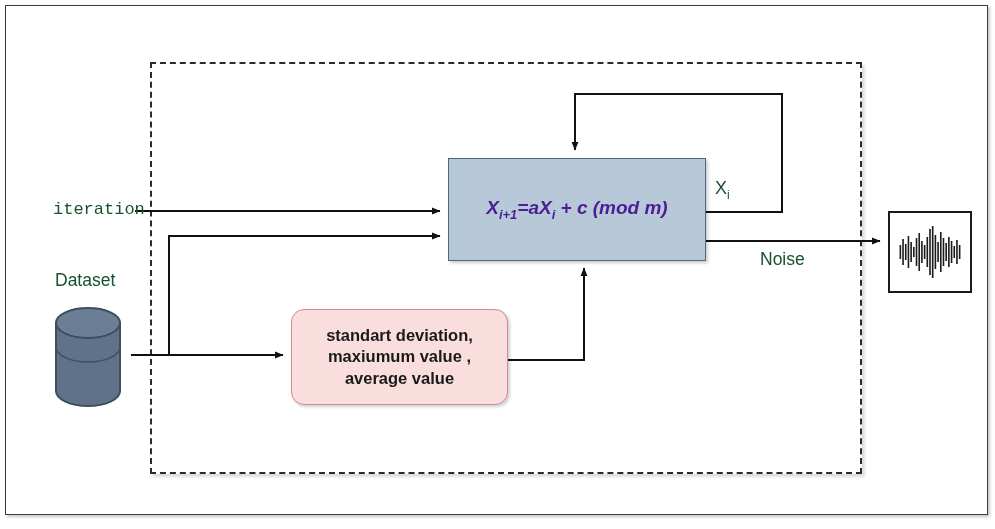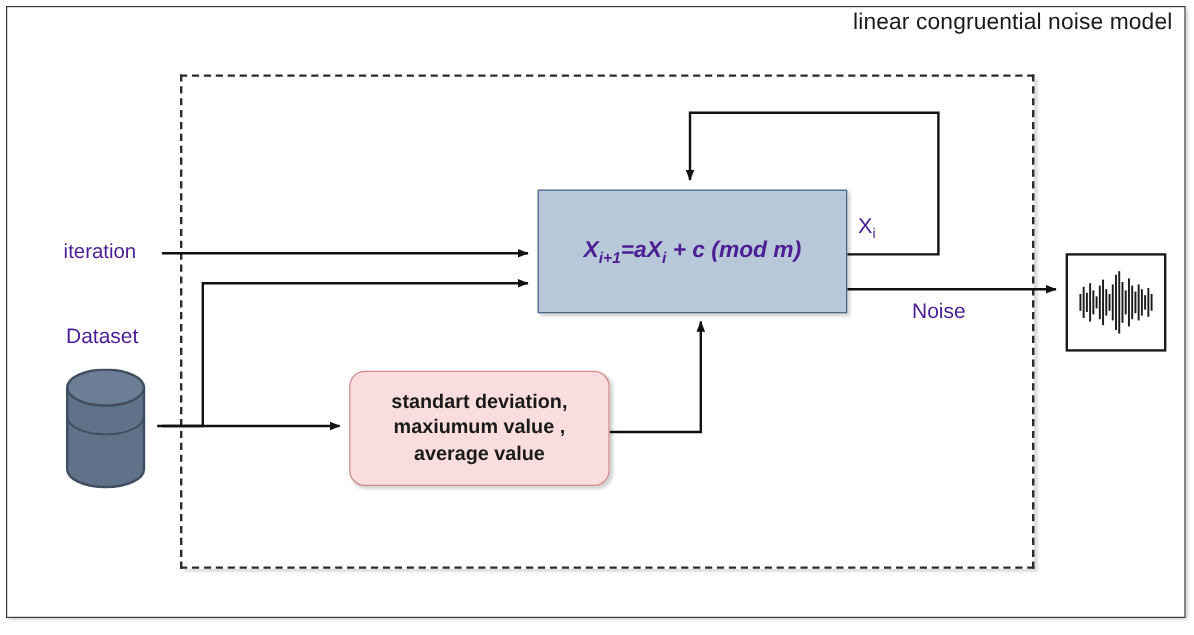--- a/index.html
+++ b/index.html
@@ -87,24 +87,24 @@
     font-size: 16.5px;
     font-weight: bold;
     color: #1a1a1a;
     line-height: 1.28;
     white-space: pre-line;
   }
   
   .plain-label {
     position: absolute;
     font-size: 17px;
-    color: #4c1d95;
+    color: #14532d;
     white-space: nowrap;
   }
-  #label-iteration { left: 53px; top: 200px; }
+  #label-iteration { left: 53px; top: 200px; font-family: Liberation Mono, monospace; }
   #label-dataset   { left: 55px; top: 270px; font-size: 17.5px; text-align: right; }
   #label-noise     { left: 760px; top: 249px; font-size: 17.5px; }
   #label-xi        { left: 715px; top: 178px; font-size: 18px; }
   #label-xi sub { font-size: 0.66em; }
   
   #database-icon {
     position: absolute;
     left: 53px; top: 307px;
     width: 70px; height: 100px;
   }
@@ -127,21 +127,20 @@
     pointer-events: none;
   }
 </style>
 </head>
 <body>
 
 <div id="canvas">
 
   <div id="outer-frame"></div>
 
-  <div id="model-title">linear congruential noise model</div>
 
   <div id="dashed-container"></div>
 
   <svg id="connectors" viewBox="0 0 995 529">
     <defs>
       <marker id="arrowhead" markerWidth="9" markerHeight="8" refX="8.4" refY="4" orient="auto" markerUnits="userSpaceOnUse">
         <polygon points="0,0.4 9,4 0,7.6" fill="#111111"></polygon>
       </marker>
     </defs>
 

